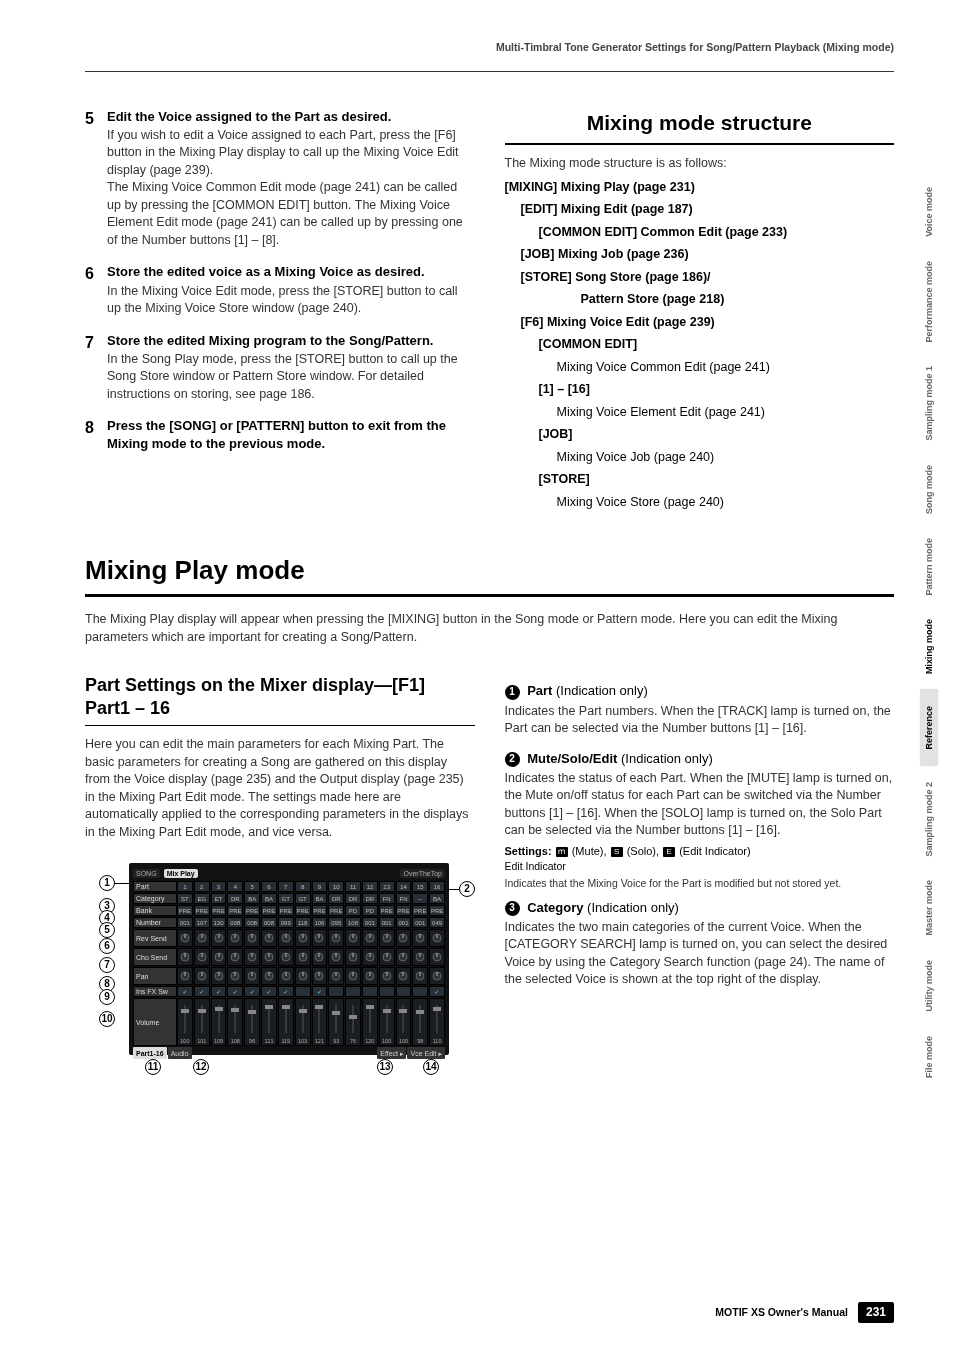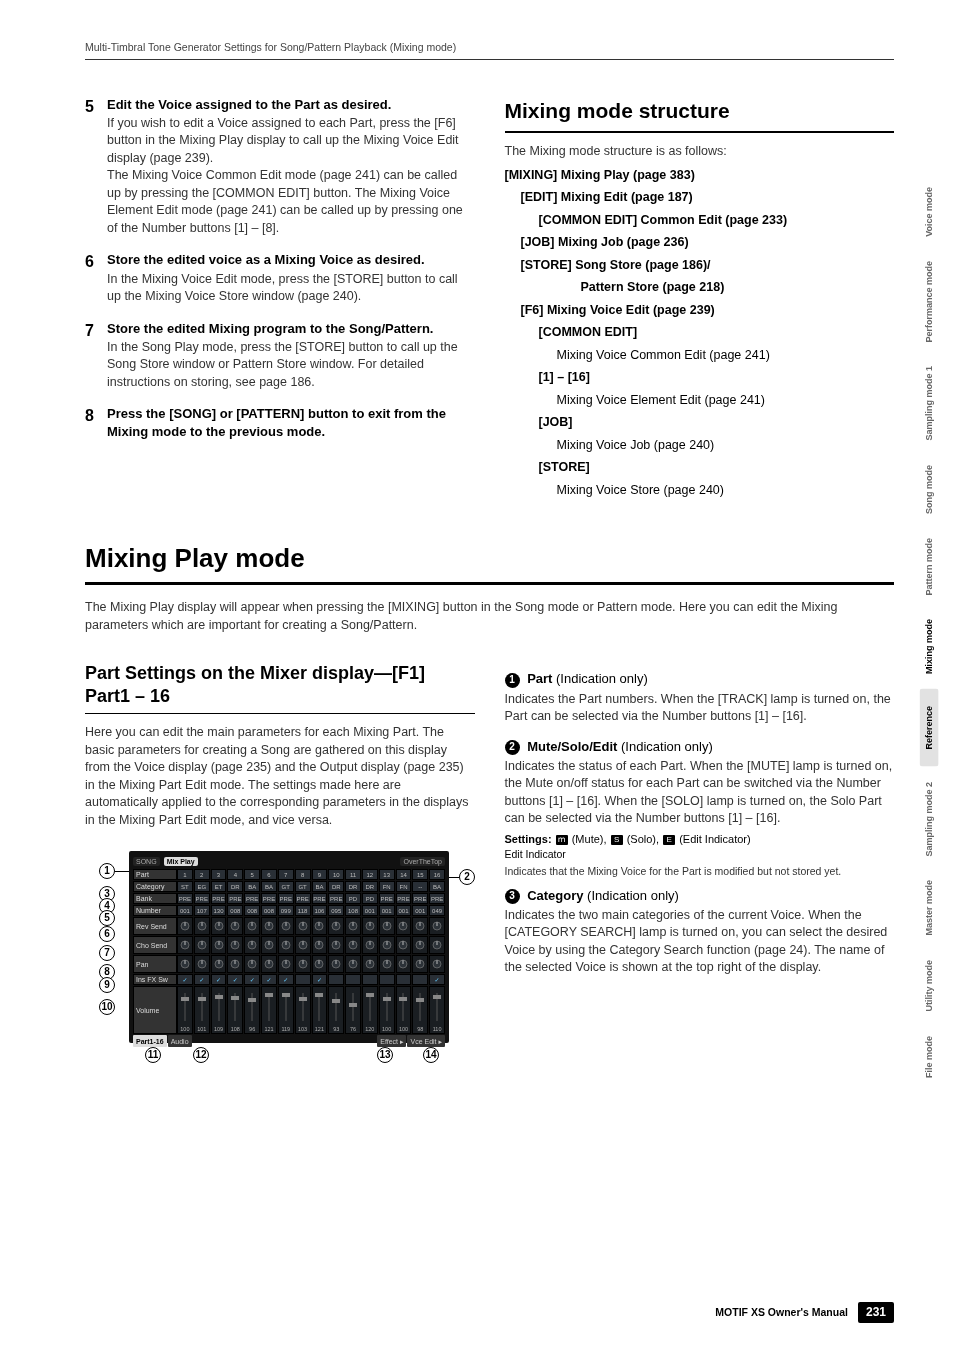--- a/index.html
+++ b/index.html
@@ -9,35 +9,35 @@
     color: #000;
     width: 954px;
     height: 1351px;
     position: relative;
     padding: 40px 60px 40px 85px;
     font-size: 13px;
     line-height: 1.4;
   }
   .header-line {
     font-size: 10.5px;
-    font-weight: normal;
-    text-align: left;
+    font-weight: bold;
+    text-align: right;
     color: #444;
     border-bottom: 1px solid #333;
-    padding-bottom: 4px;
+    padding-bottom: 16px;
     margin-bottom: 36px;
   }
   .cols { display: flex; gap: 30px; }
   .col { flex: 1; }
   .col.left .step-row { display:flex; margin-bottom: 3px;}
   .step-num { font-size: 16px; font-weight: bold; width: 22px; flex-shrink:0; }
   .step-body { flex:1; }
   .step-title { font-size: 13px; font-weight: bold; }
   .step-text { font-size: 12.5px; color: #333; margin-top: 1px; margin-bottom: 11px; }
-  h2.section { font-size: 21px; font-weight: bold; margin-bottom: 2px; }
+  h2.section { font-size: 21px; font-weight: bold; margin-bottom: 2px; text-align: center; }
   h2.subsection { font-size: 18px; font-weight: bold; margin-bottom: 4px; line-height:1.25; }
   .thick-rule { border-bottom: 2.5px solid #000; margin-bottom: 10px; margin-top: 6px; }
   .medium-rule { border-bottom: 1.5px solid #000; margin-bottom: 10px; margin-top: 6px; }
   .intro { font-size: 12.5px; color:#333; margin-bottom: 6px; }
   .tree { font-size: 12.5px; margin-top: 6px; }
   .tree-item { margin-bottom: 5px; }
   .tree-b { font-weight: bold; }
   .ind1 { padding-left: 16px; border-left: 0; }
   .ind2 { padding-left: 34px; }
   .ind3 { padding-left: 52px; }
@@ -170,21 +170,21 @@
       </div>
     </div>
   </div>
 
   <div class="col right">
     <h2 class="section">Mixing mode structure</h2>
     <div class="thick-rule"></div>
     <div class="intro">The Mixing mode structure is as follows:</div>
 
     <div class="tree">
-      <div class="tree-item tree-b">[MIXING] Mixing Play (page 383)</div>
+      <div class="tree-item tree-b">[MIXING] Mixing Play (page 231)</div>
       <div class="tree-item tree-b ind1">[EDIT] Mixing Edit (page 187)</div>
       <div class="tree-item tree-b ind2">[COMMON EDIT] Common Edit (page 233)</div>
       <div class="tree-item tree-b ind1">[JOB] Mixing Job (page 236)</div>
       <div class="tree-item tree-b ind1">[STORE] Song Store (page 186)/</div>
       <div class="tree-item tree-b ind1" style="padding-left:76px">Pattern Store (page 218)</div>
       <div class="tree-item tree-b ind1">[F6] Mixing Voice Edit (page 239)</div>
       <div class="tree-item tree-b ind2">[COMMON EDIT]</div>
       <div class="tree-item ind3">Mixing Voice Common Edit (page 241)</div>
       <div class="tree-item tree-b ind2">[1] – [16]</div>
       <div class="tree-item ind3">Mixing Voice Element Edit (page 241)</div>

